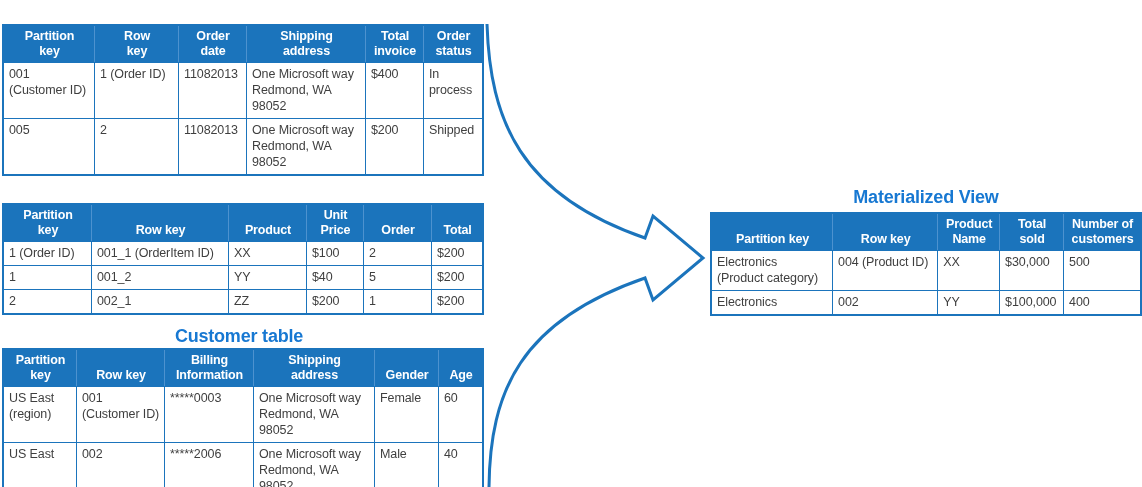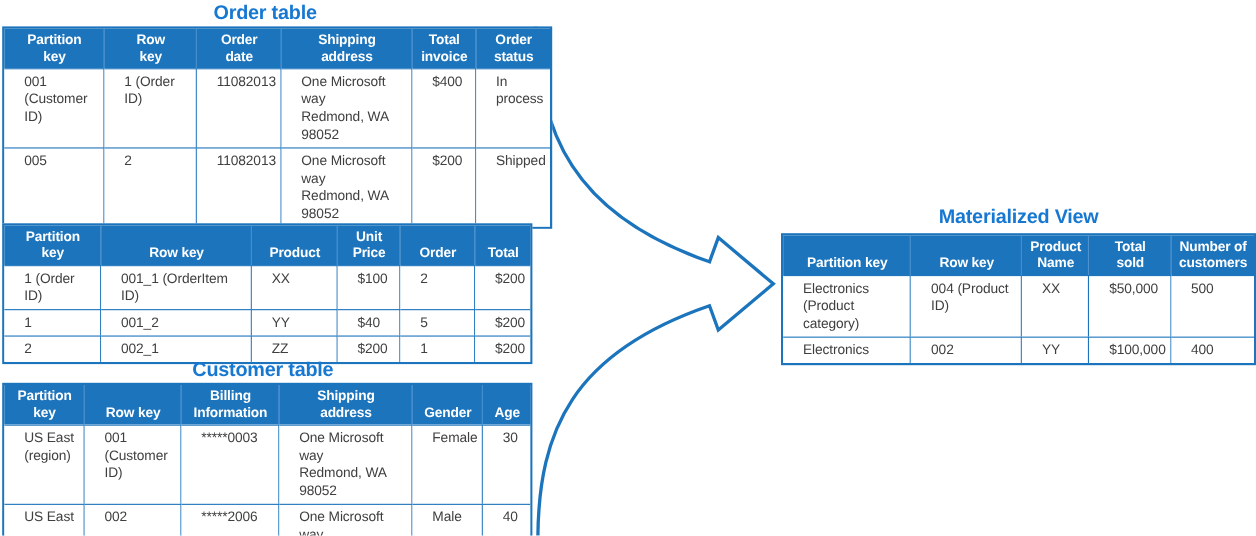--- a/index.html
+++ b/index.html
@@ -26,21 +26,21 @@
     text-align:center; vertical-align:bottom;
     padding:3px 4px 3px 5px; line-height:15px;
     white-space:pre-line;
     border-right:1px solid #4D92CF;
   }
   .dt th:last-child { border-right:none; }
   .dt td {
     background:#ffffff; color:#3F3F3F;
     font-size:12.5px; letter-spacing:-0.1px;
     text-align:left; vertical-align:top;
-    padding:3px 4px 4px 18px; line-height:16px;
+    padding:3px 4px 4px 5px; line-height:16px;
     white-space:pre-line;
     border-right:1.5px solid #1B74BC;
     border-top:1.5px solid #1B74BC;
   }
   .dt td:last-child { border-right:none; }
 
   
   .t-order    { left:2px;   top:1px;   width:478px; }
   .tbl-order  { left:2px;   top:24px; }
   .t-orderitem{ left:2px;   top:181px; width:478px; }
@@ -52,21 +52,20 @@
 </style>
 </head>
 <body>
 
 <div class="canvas">
 
   <svg class="arrow-layer" width="1142" height="487" viewBox="0 0 1142 487">
     <path d="M 487 24 C 490 120 520 195 645 238 L 653 216 L 703 258 L 653 300 L 645 278 C 520 321 490 392 489 487" fill="none" stroke="#1B74BC" stroke-width="3" stroke-linejoin="miter"></path>
   </svg>
 
-  <div class="tbl-title t-order">Order table</div>
   <table class="dt tbl-order">
     <colgroup>
       <col style="width:91px">
         <col style="width:84px">
         <col style="width:68px">
       <col style="width:119px">
         <col style="width:58px">
         <col style="width:58px">
     </colgroup>
     <thead>
@@ -187,21 +186,21 @@
       <tr>
         <td>US East
 (region)</td>
         <td>001
 (Customer ID)</td>
         <td>*****0003</td>
         <td>One Microsoft way
 Redmond, WA
 98052</td>
         <td>Female</td>
-        <td>30</td>
+        <td>60</td>
       </tr>
       <tr>
         <td>US East</td>
         <td>002</td>
         <td>*****2006</td>
         <td>One Microsoft way
 Redmond, WA
 98052</td>
         <td>Male</td>
         <td>40</td>
@@ -229,21 +228,21 @@
         <th>Number of
 customers</th>
       </tr>
     </thead>
     <tbody>
       <tr>
         <td>Electronics
 (Product category)</td>
         <td>004 (Product ID)</td>
         <td>XX</td>
-        <td>$50,000</td>
+        <td>$30,000</td>
         <td>500</td>
       </tr>
       <tr>
         <td>Electronics</td>
         <td>002</td>
         <td>YY</td>
         <td>$100,000</td>
         <td>400</td>
       </tr>
     </tbody>

